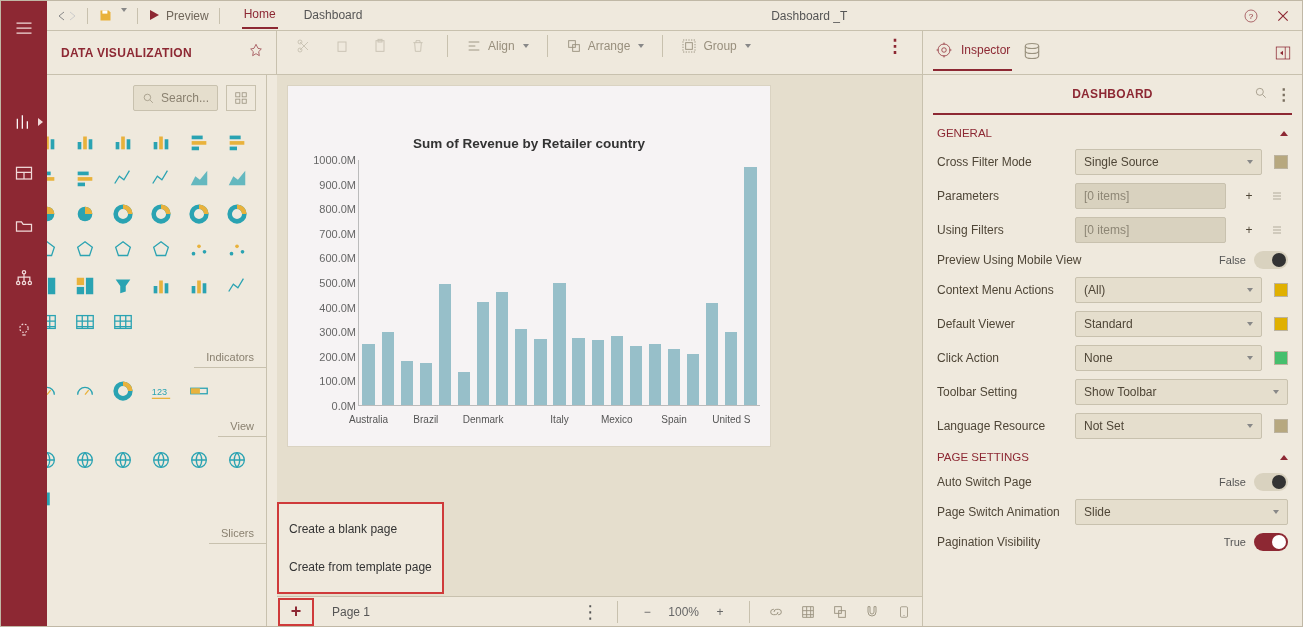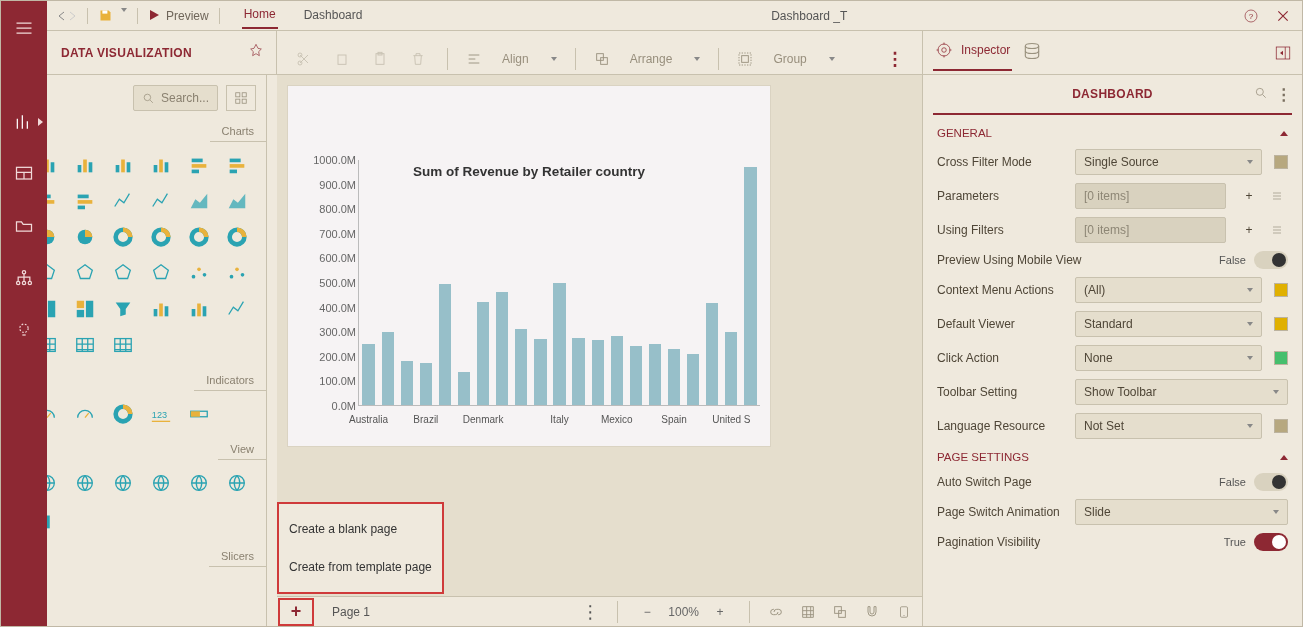--- a/index.html
+++ b/index.html
@@ -62,36 +62,36 @@
   .top1 .hometab, .top1 .dashtab{padding:4px 2px 6px;cursor:pointer;margin:0 12px;color:#555;}
   .top1 .hometab{color:var(--maroon);border-bottom:2px solid var(--maroon);}
   .top1 .doc-title{flex:1;text-align:center;color:#555;}
   .top1 .right{display:flex;align-items:center;gap:14px;}
   .top1 .right .icon{width:18px;height:18px;display:flex;align-items:center;justify-content:center;color:var(--maroon);cursor:pointer;}
   .caret-d{width:0;height:0;border-left:3px solid transparent;border-right:3px solid transparent;border-top:4px solid #888;margin-left:2px;}
 
   
   .top2{
     position:absolute;left:46px;right:0;top:30px;height:44px;
-    display:flex;align-items:flex-end;
+    display:flex;align-items:flex-start;
     background:var(--bg);
     border-bottom:1px solid var(--border);
   }
   .panel-title{
     width:230px;padding-left:14px;
     font-weight:600;color:var(--maroon);
     display:flex;align-items:center;height:100%;
     border-right:1px solid var(--border);
     letter-spacing:.3px;
   }
   .pin{margin-left:auto;margin-right:12px;color:var(--maroon);cursor:pointer;}
   .toolbar{flex:1;display:flex;align-items:center;gap:4px;padding:0 10px;}
   .tb{width:34px;height:30px;display:flex;align-items:center;justify-content:center;color:#a79f8d;cursor:pointer;}
   .tb.disabled{opacity:.45;cursor:default;}
-  .tbgrp{display:flex;align-items:center;gap:20px;color:#988f7d;cursor:pointer;margin:0 6px;}
+  .tbgrp{display:flex;align-items:center;gap:6px;color:#988f7d;cursor:pointer;margin:0 6px;}
   .tbgrp svg{width:16px;height:16px;}
   .tb-sep{width:1px;height:22px;background:var(--border);margin:0 8px;}
   .tb-more{margin-left:auto;margin-right:8px;font-size:18px;color:var(--maroon);font-weight:bold;cursor:pointer;}
   .inspector-tabs{
     width:380px;display:flex;align-items:center;height:100%;
     padding:0 10px;gap:8px;border-left:1px solid var(--border);
   }
   .inspector-tabs .itab{display:flex;align-items:center;gap:8px;padding:6px 2px 10px;cursor:pointer;color:#7a6f60;}
   .inspector-tabs .itab.active{color:var(--maroon);border-bottom:2px solid var(--maroon);}
   .inspector-tabs .spacer{flex:1;}
@@ -121,21 +121,21 @@
   .gicon svg{width:22px;height:22px;}
 
   
   .canvas{
     position:absolute;left:276px;right:380px;top:74px;bottom:30px;
     background:var(--bg2);
   }
   .chartcard{
     position:absolute;left:10px;top:10px;width:484px;height:362px;background:#f6f3f4;border:1px solid #dad3c2;
   }
-  .chartcard .ctitle{text-align:center;font-weight:600;color:#333;padding-top:78px;font-size:13.5px;}
+  .chartcard .ctitle{text-align:center;font-weight:600;color:#333;padding-top:50px;font-size:13.5px;}
   .chart{position:absolute;left:70px;top:74px;right:10px;bottom:40px;}
   .yaxis{position:absolute;left:-54px;top:0;bottom:0;width:54px;}
   .ytick{position:absolute;right:2px;font-size:11px;color:#666;transform:translateY(-50%);}
   .plot{position:absolute;inset:0;border-left:1px solid #bbb;border-bottom:1px solid #bbb;}
   .bar{position:absolute;bottom:0;width:16px;background:var(--chartbar);}
   .xlabel{position:absolute;bottom:-20px;font-size:10px;color:#555;transform:translateX(-50%);white-space:nowrap;}
 
   
   .popup {
     position:absolute;left:0px;bottom:2px;width:167px;
@@ -397,21 +397,20 @@
     <div class="gridmode">
       <svg width="14" height="14" viewBox="0 0 24 24">
           <rect x="3" y="3" width="7" height="7" class="strgrey"></rect>
           <rect x="14" y="3" width="7" height="7" class="strgrey"></rect>
           <rect x="3" y="14" width="7" height="7" class="strgrey"></rect>
           <rect x="14" y="14" width="7" height="7" class="strgrey"></rect>
         </svg>
     </div>
   </div>
 
-  <div class="cathead">Charts</div>
   <div class="grid" id="charts-grid">
       <div class="gicon">
         <svg viewBox="0 0 24 24">
           <rect x="4" y="12" width="4" height="8" fill="var(--gridicon)"></rect>
           <rect x="10" y="6" width="4" height="14" fill="var(--gridicon2)"></rect>
           <rect x="16" y="9" width="4" height="11" fill="var(--gridicon)"></rect>
         </svg>
       </div>
       <div class="gicon">
         <svg viewBox="0 0 24 24">

